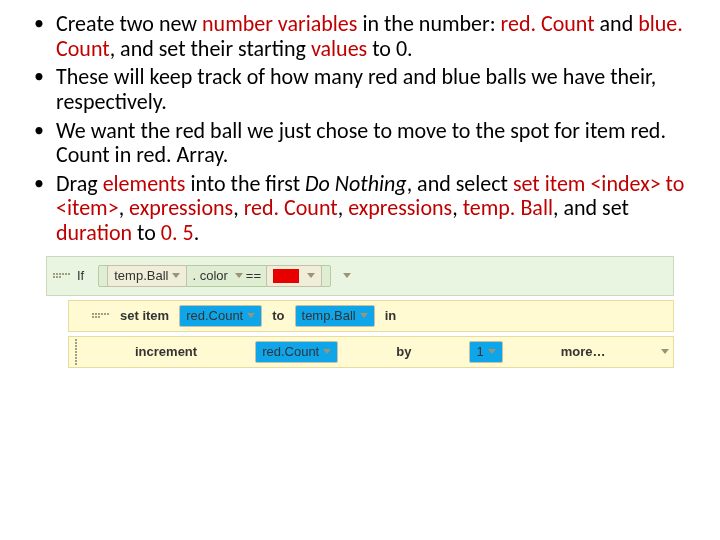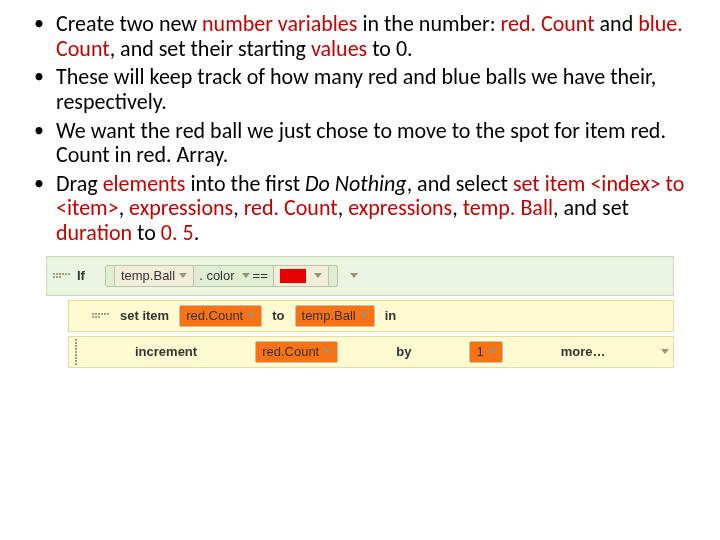--- a/index.html
+++ b/index.html
@@ -75,41 +75,41 @@
     margin-right: 6px;
     display: flex;
     flex-wrap: wrap;
     align-content: center;
     gap: 1px;
   }
   .grip span {
     width: 2px; height: 2px;
     background: #a0a080;
   }
-  .kw { font-weight: bold; margin-right: 14px; }
+  .kw { font-weight: normal; margin-right: 8px; }
   .tile {
     border: 1px solid #c5c0a8;
     background: #f6f3e4;
     padding: 2px 6px;
     margin: 0 6px;
     display: inline-flex;
     align-items: center;
     border-radius: 2px;
     height: 22px;
   }
   .tile.inner {
     background: #f0edd8;
     margin: 0 2px;
   }
   .tile.green {
     background: #dfeed2;
     border-color: #b4cda0;
   }
   .tile.val {
-    background: #f97316;
+    background: #0ea5e9;
   }
   .tri {
     display: inline-block;
     width: 0; height: 0;
     border-left: 4px solid transparent;
     border-right: 4px solid transparent;
     border-top: 5px solid #9a9478;
     margin-left: 4px;
   }
   .swatch {

